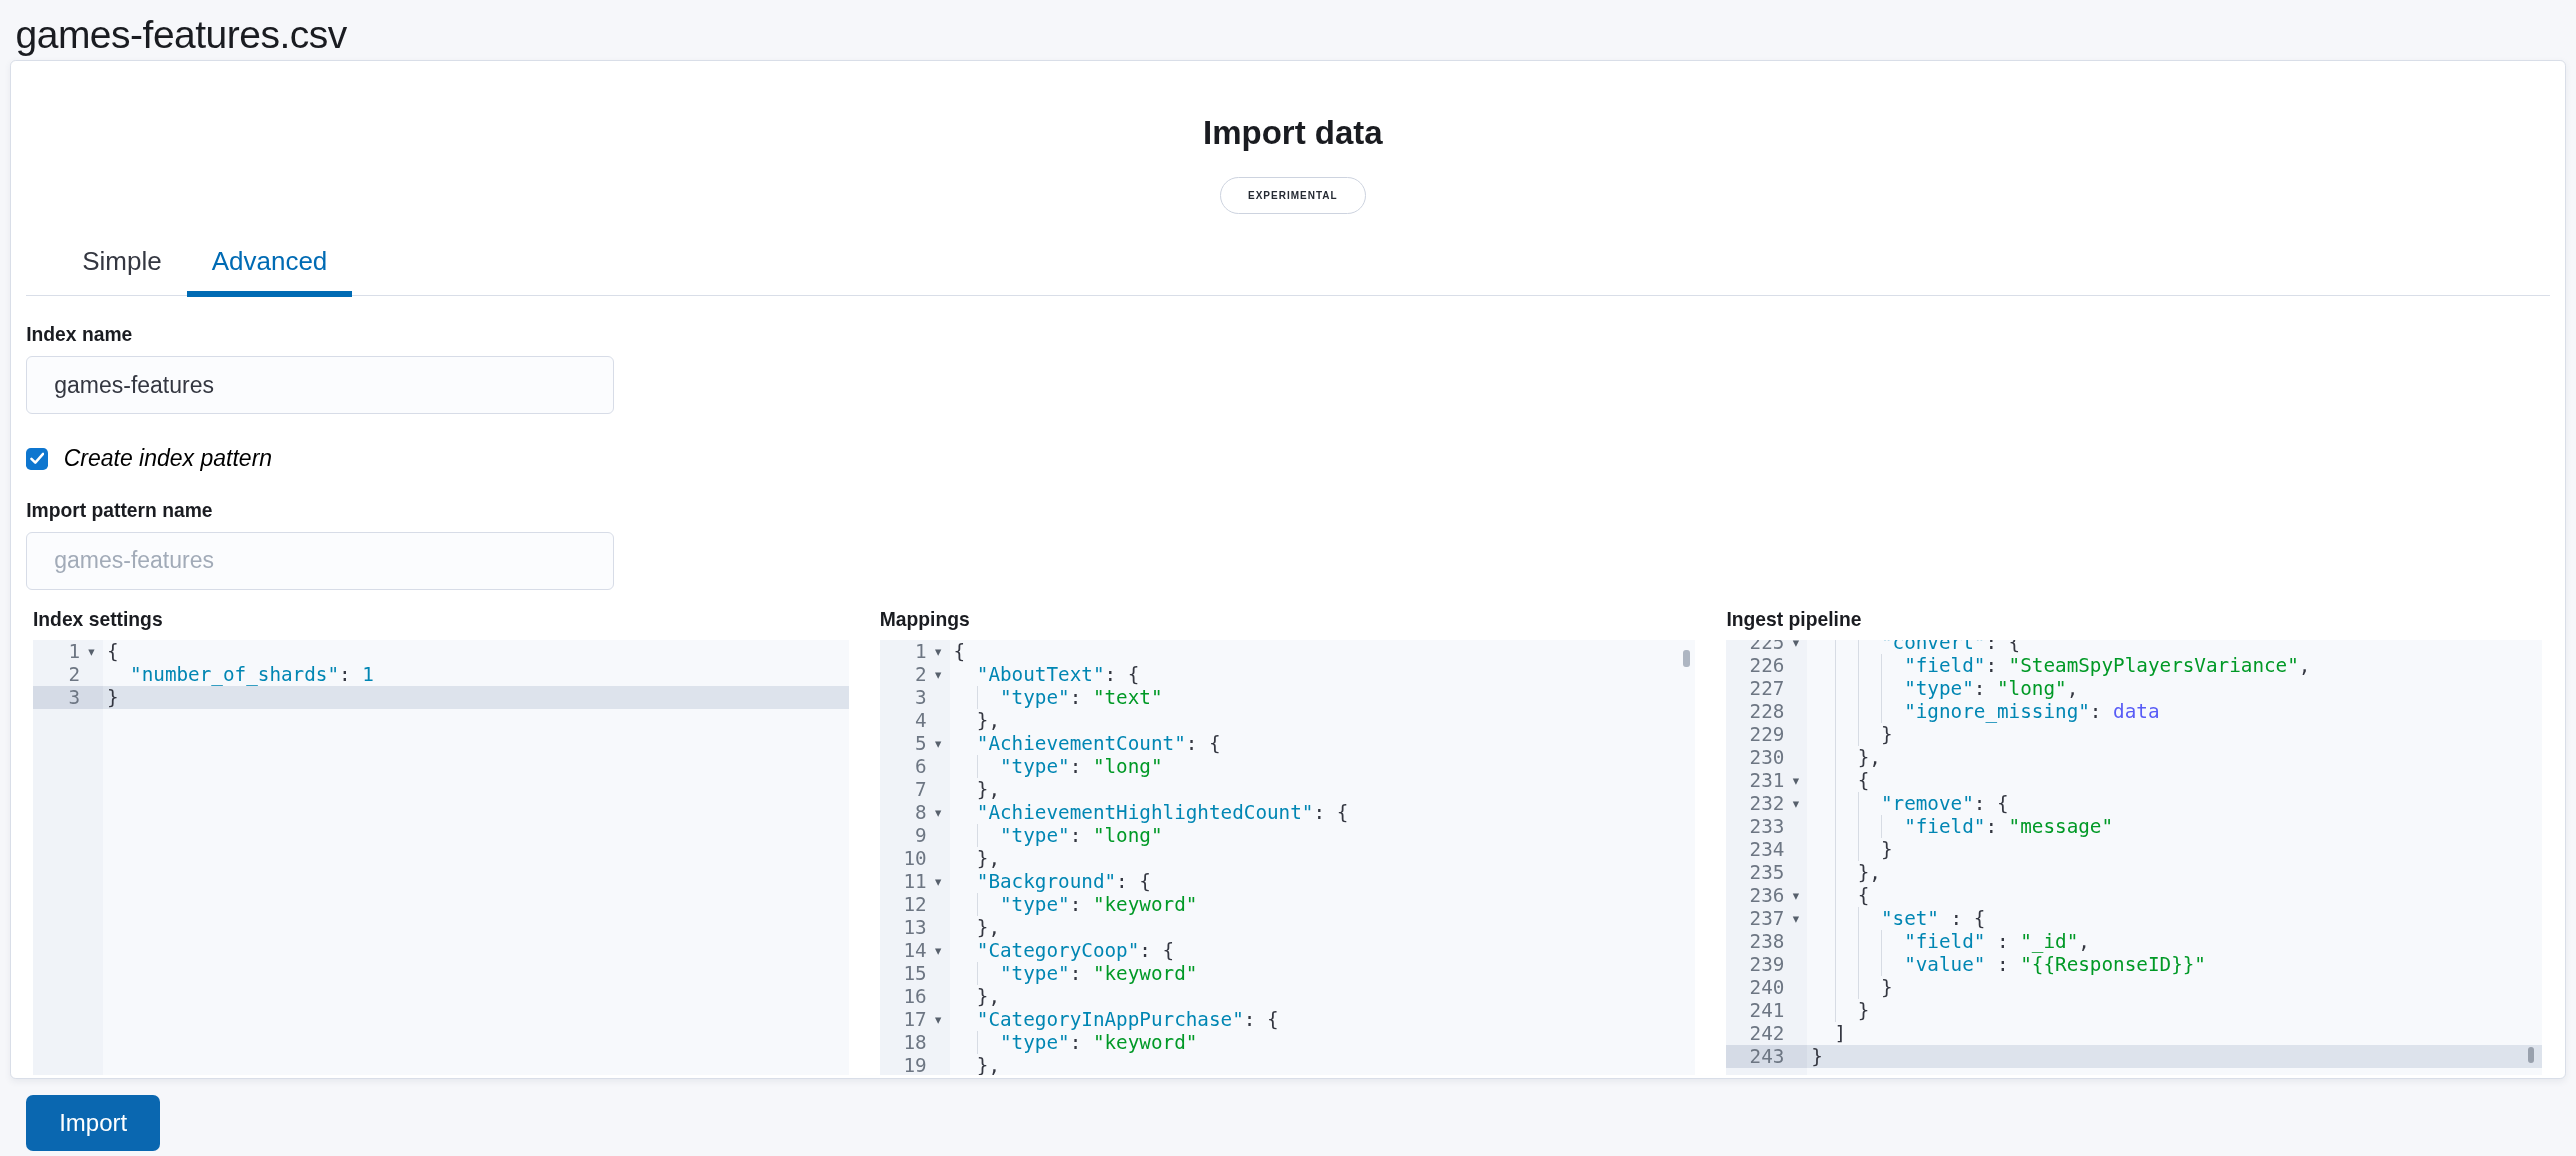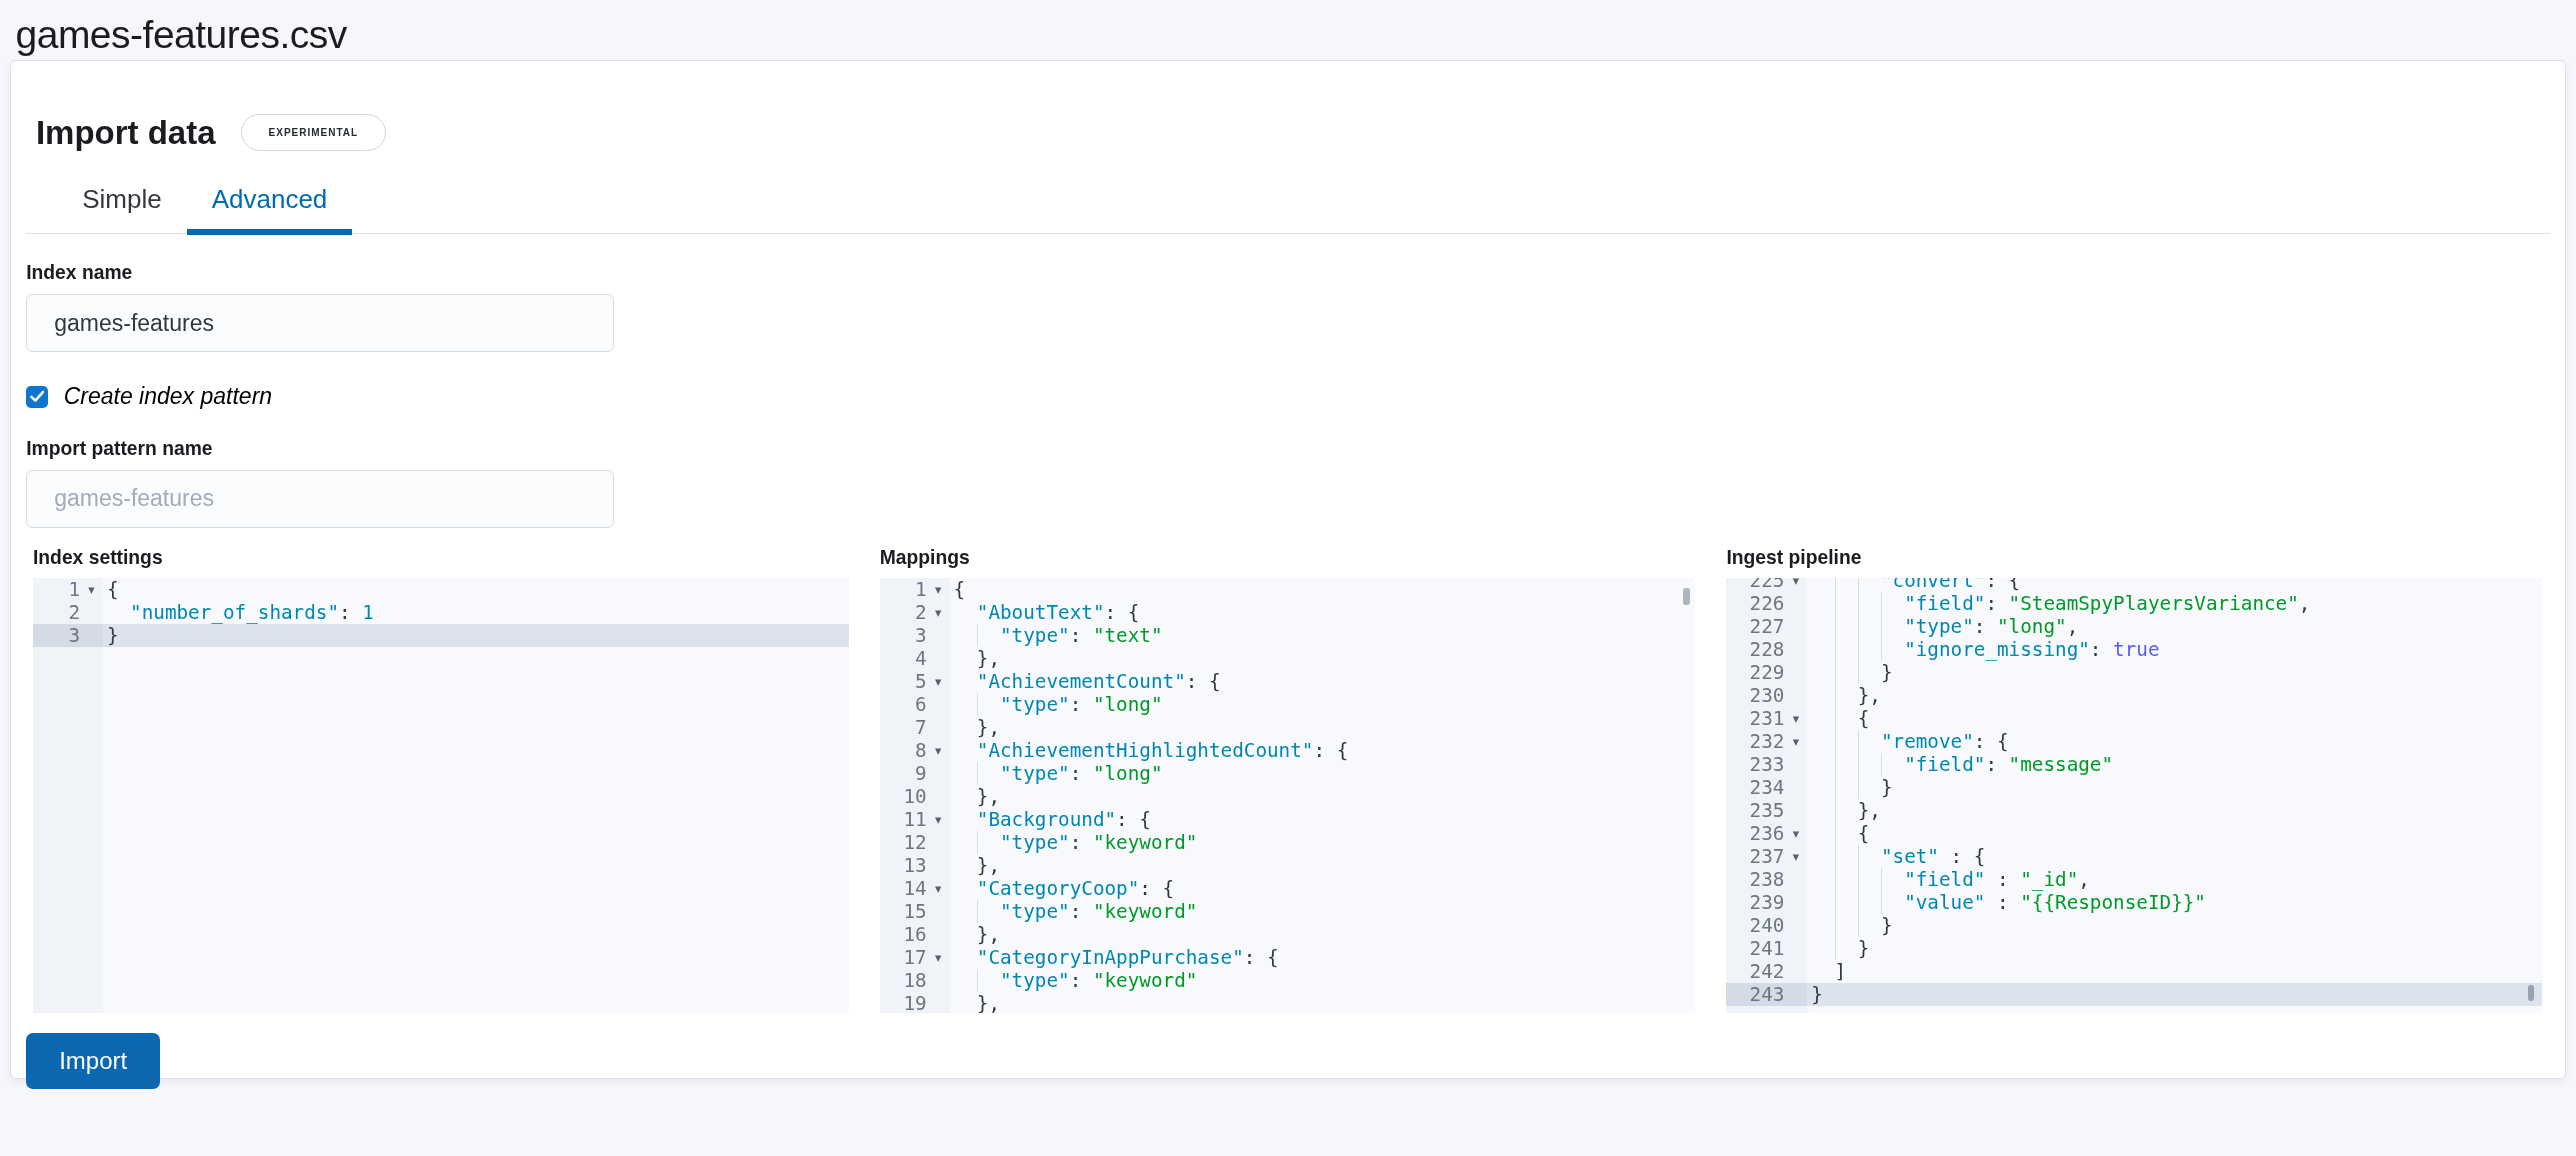--- a/index.html
+++ b/index.html
@@ -29,21 +29,21 @@
   .card{
     margin:0 9.7px;
     background:#ffffff;
     border:1px solid #d9dee8;
     border-radius:5.8px;
     box-shadow:0 2.9px 6.8px rgba(65,78,101,.08);
     padding:0 15.5px 27px 15.5px;
     height:1019px;
     position:relative;
   }
-  .panel-header{margin:52px 0 0 9.7px;display:flex;align-items:center;gap:25px;}
+  .panel-header{margin:52px 0 0 9.7px;display:flex;align-items:center;gap:25px;flex-direction:column;}
   .panel-title{font-size:33px;line-height:39px;font-weight:700;color:#1a1c21;}
   .badge{
     display:inline-flex;align-items:center;justify-content:center;
     height:37px;padding:0 27px;
     border:1.9px solid #cdd3df;border-radius:23px;
     font-size:10px;font-weight:700;letter-spacing:1px;color:#252a33;
     background:#fff;
   }
   
   .tabs{margin-top:31px;border-bottom:1.9px solid #d9dee8;display:flex;padding-left:31px;}
@@ -188,21 +188,21 @@
     </div>
 
     <div class="editor-col">
       <label class="field-label">Ingest pipeline</label>
       <div class="editor w3 clip-top">
         <div class="gutter-strip"></div>
         <div class="code-scroll">
             <div class="cl"><span class="gut"><span class="lnum">225</span><span class="fold">▾</span></span><span class="ctext"><span class="ipad"></span><span class="iguide"></span><span class="iguide"></span><span class="t-k">"convert"</span><span class="t-p">: {</span></span></div>
             <div class="cl"><span class="gut"><span class="lnum">226</span><span class="fold"></span></span><span class="ctext"><span class="ipad"></span><span class="iguide"></span><span class="iguide"></span><span class="iguide"></span><span class="t-k">"field"</span><span class="t-p">: </span><span class="t-s">"SteamSpyPlayersVariance"</span><span class="t-p">,</span></span></div>
             <div class="cl"><span class="gut"><span class="lnum">227</span><span class="fold"></span></span><span class="ctext"><span class="ipad"></span><span class="iguide"></span><span class="iguide"></span><span class="iguide"></span><span class="t-k">"type"</span><span class="t-p">: </span><span class="t-s">"long"</span><span class="t-p">,</span></span></div>
-            <div class="cl"><span class="gut"><span class="lnum">228</span><span class="fold"></span></span><span class="ctext"><span class="ipad"></span><span class="iguide"></span><span class="iguide"></span><span class="iguide"></span><span class="t-k">"ignore_missing"</span><span class="t-p">: </span><span class="t-b">true</span></span></div>
+            <div class="cl"><span class="gut"><span class="lnum">228</span><span class="fold"></span></span><span class="ctext"><span class="ipad"></span><span class="iguide"></span><span class="iguide"></span><span class="iguide"></span><span class="t-k">"ignore_missing"</span><span class="t-p">: </span><span class="t-b">data</span></span></div>
             <div class="cl"><span class="gut"><span class="lnum">229</span><span class="fold"></span></span><span class="ctext"><span class="ipad"></span><span class="iguide"></span><span class="iguide"></span><span class="t-p">}</span></span></div>
             <div class="cl"><span class="gut"><span class="lnum">230</span><span class="fold"></span></span><span class="ctext"><span class="ipad"></span><span class="iguide"></span><span class="t-p">},</span></span></div>
             <div class="cl"><span class="gut"><span class="lnum">231</span><span class="fold">▾</span></span><span class="ctext"><span class="ipad"></span><span class="iguide"></span><span class="t-p">{</span></span></div>
             <div class="cl"><span class="gut"><span class="lnum">232</span><span class="fold">▾</span></span><span class="ctext"><span class="ipad"></span><span class="iguide"></span><span class="iguide"></span><span class="t-k">"remove"</span><span class="t-p">: {</span></span></div>
             <div class="cl"><span class="gut"><span class="lnum">233</span><span class="fold"></span></span><span class="ctext"><span class="ipad"></span><span class="iguide"></span><span class="iguide"></span><span class="iguide"></span><span class="t-k">"field"</span><span class="t-p">: </span><span class="t-s">"message"</span></span></div>
             <div class="cl"><span class="gut"><span class="lnum">234</span><span class="fold"></span></span><span class="ctext"><span class="ipad"></span><span class="iguide"></span><span class="iguide"></span><span class="t-p">}</span></span></div>
             <div class="cl"><span class="gut"><span class="lnum">235</span><span class="fold"></span></span><span class="ctext"><span class="ipad"></span><span class="iguide"></span><span class="t-p">},</span></span></div>
             <div class="cl"><span class="gut"><span class="lnum">236</span><span class="fold">▾</span></span><span class="ctext"><span class="ipad"></span><span class="iguide"></span><span class="t-p">{</span></span></div>
             <div class="cl"><span class="gut"><span class="lnum">237</span><span class="fold">▾</span></span><span class="ctext"><span class="ipad"></span><span class="iguide"></span><span class="iguide"></span><span class="t-k">"set"</span><span class="t-p"> : {</span></span></div>
             <div class="cl"><span class="gut"><span class="lnum">238</span><span class="fold"></span></span><span class="ctext"><span class="ipad"></span><span class="iguide"></span><span class="iguide"></span><span class="iguide"></span><span class="t-k">"field"</span><span class="t-p"> : </span><span class="t-s">"_id"</span><span class="t-p">,</span></span></div>

